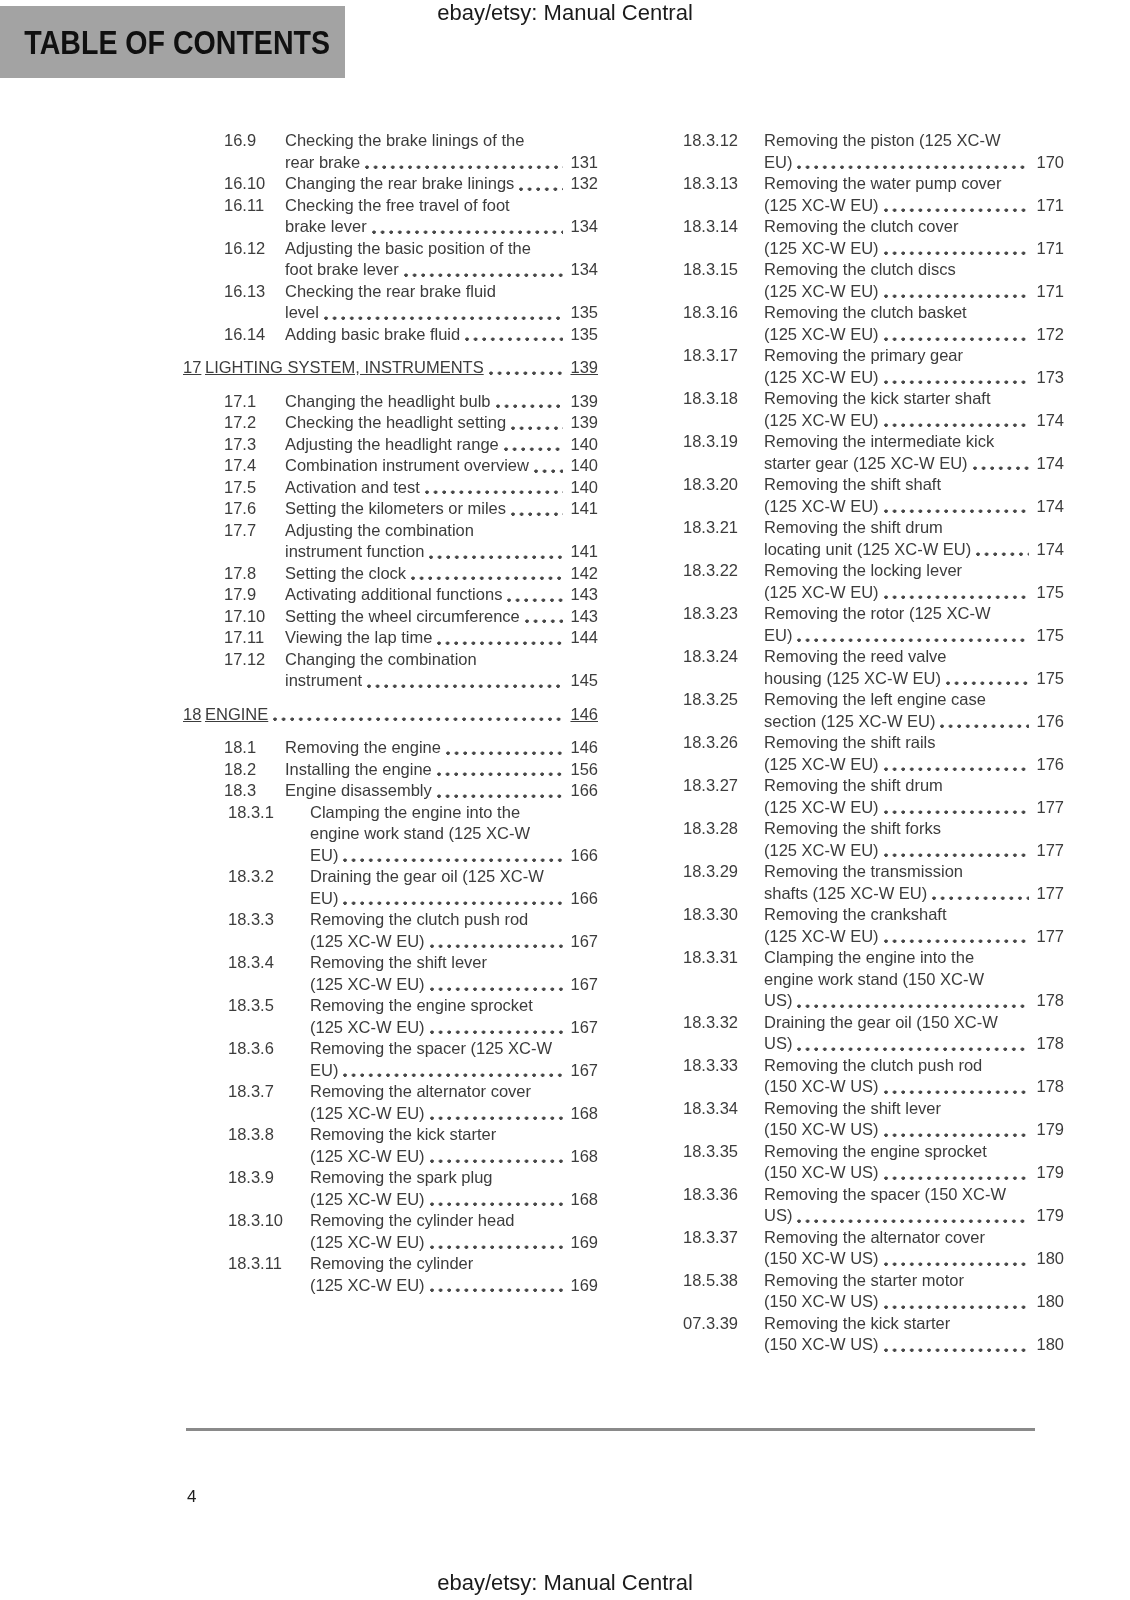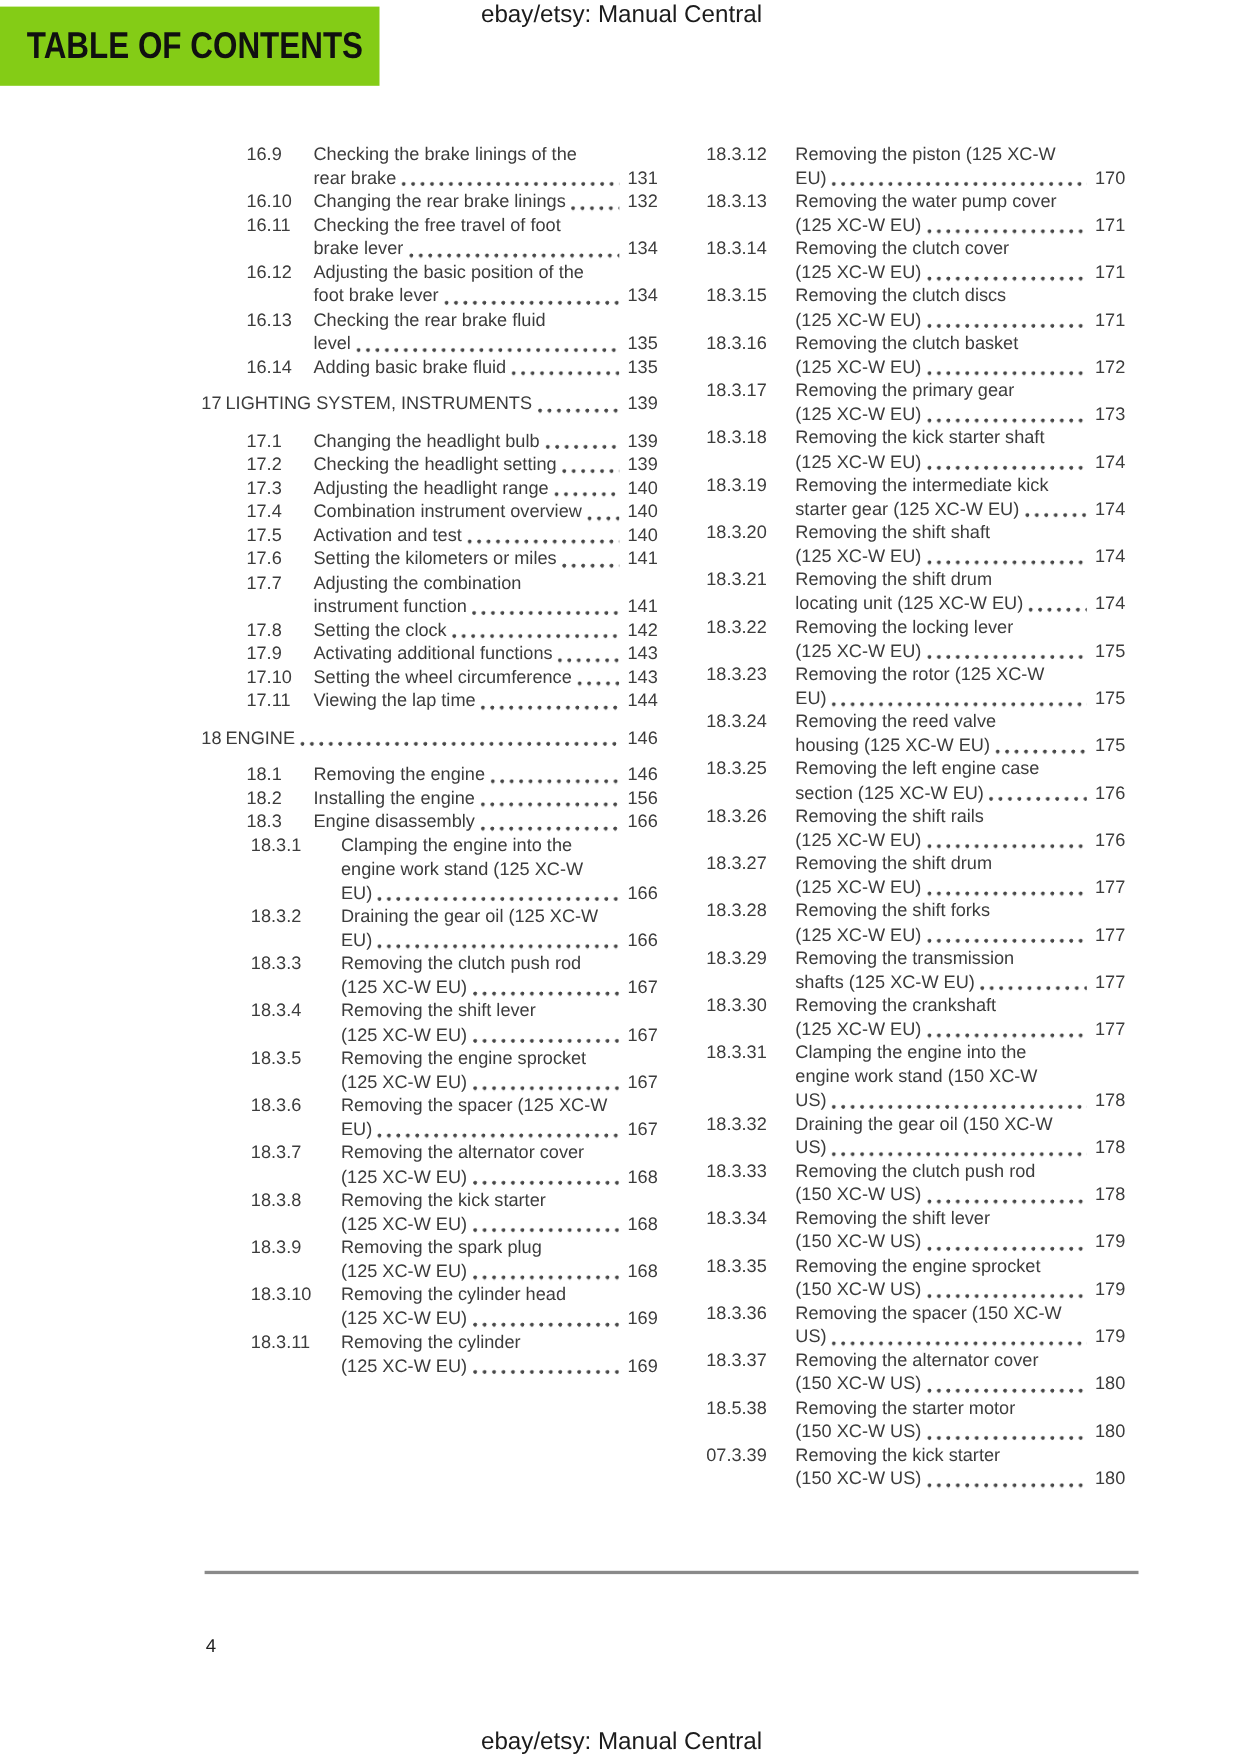--- a/index.html
+++ b/index.html
@@ -7,36 +7,36 @@
     position:relative; width:1130px; height:1600px; margin:0 auto;
     background:#ffffff; overflow:hidden;
     font-family:"Liberation Sans", sans-serif; color:#3c3c3c;
   }
   .page-header {
     position:absolute; top:0px; left:0; width:100%;
     text-align:center; font-size:22px; color:#1b1b1b;
   }
   .toc-banner {
     position:absolute; top:6px; left:0; width:345px; height:72px;
-    background:#84cc16; display:flex; align-items:center;
+    background:#a3a3a3; display:flex; align-items:center;
   }
   .toc-banner-text {
     display:inline-block; padding-left:29px;
     font-size:34px; font-weight:700; color:#101010; letter-spacing:0px;
     transform:scaleX(0.84); transform-origin:left center; white-space:nowrap;
   }
   .toc-col { position:absolute; top:130px; font-size:16.5px; line-height:21.5px; }
   .toc-col-left  { left:183px; width:415px; }
-  .toc-col-right { left:642px; width:381px; }
+  .toc-col-right { left:683px; width:381px; }
 
   .entry { display:flex; align-items:flex-start; }
   .entry .num { flex:0 0 auto; white-space:nowrap; }
   .entry .body { flex:1 1 auto; min-width:0; }
 
-  .entry.chapter { margin:12px 0; }
+  .entry.chapter { margin:12px 0;text-decoration:underline; }
   .entry.chapter .num { width:22px; }
   .entry.section { padding-left:41px; }
   .entry.section .num { width:61px; }
   .entry.subsection { padding-left:45px; }
   .entry.subsection .num { width:82px; }
   .toc-col-right .entry.subsection { padding-left:0; }
   .toc-col-right .entry.subsection .num { width:81px; }
 
   .line { white-space:nowrap; }
   .lastline { display:flex; align-items:baseline; }
@@ -245,20 +245,31 @@
       <div class="entry section">
         <div class="num">17.11</div>
         <div class="body">
           <div class="line lastline">
             <span class="text">Viewing the lap time</span>
             <span class="dots"></span>
             <span class="pagenum">144</span>
           </div>
         </div>
       </div>
+      <div class="entry section">
+        <div class="num">17.12</div>
+        <div class="body">
+          <div class="line">Changing the combination</div>
+          <div class="line lastline">
+            <span class="text">instrument</span>
+            <span class="dots"></span>
+            <span class="pagenum">145</span>
+          </div>
+        </div>
+      </div>
       <div class="entry chapter">
         <div class="num">18</div>
         <div class="body">
           <div class="line lastline">
             <span class="text">ENGINE</span>
             <span class="dots"></span>
             <span class="pagenum">146</span>
           </div>
         </div>
       </div>

